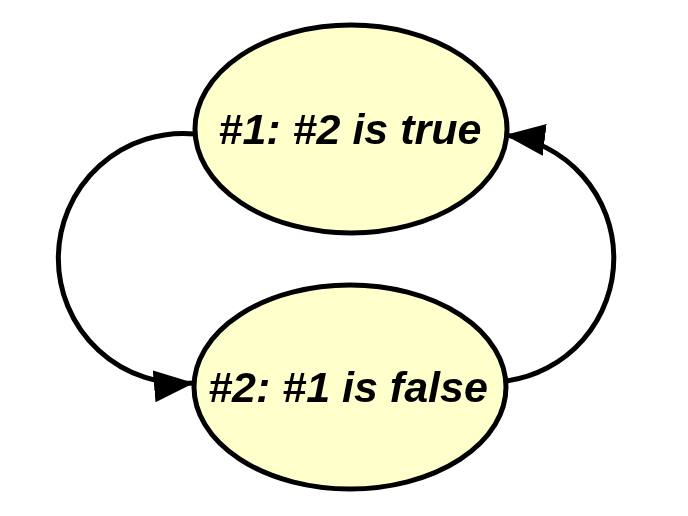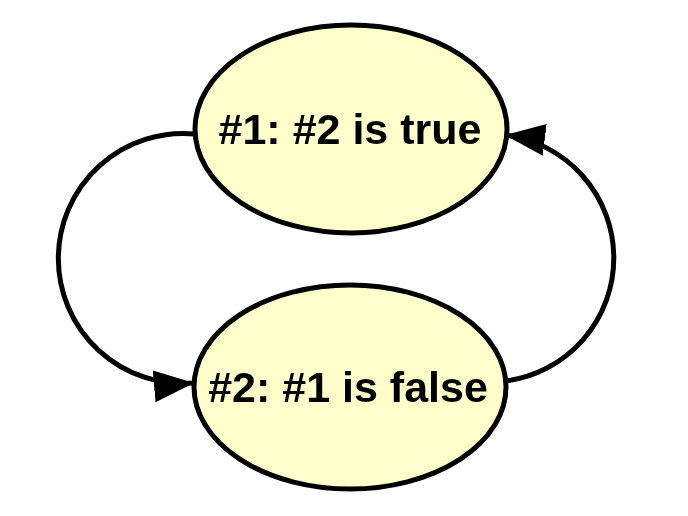--- a/index.html
+++ b/index.html
@@ -6,20 +6,21 @@
     margin: 0;
     padding: 0;
     background: #ffffff;
   }
   .canvas {
     position: relative;
     width: 667px;
     height: 516px;
     background: #ffffff;
     overflow: hidden;
+    font-style: italic;
   }
   svg {
     display: block;
   }
   .node-label {
     font-family: "Liberation Sans", sans-serif;
     font-weight: bold;
     font-size: 43px;
     letter-spacing: 0px;
   }

